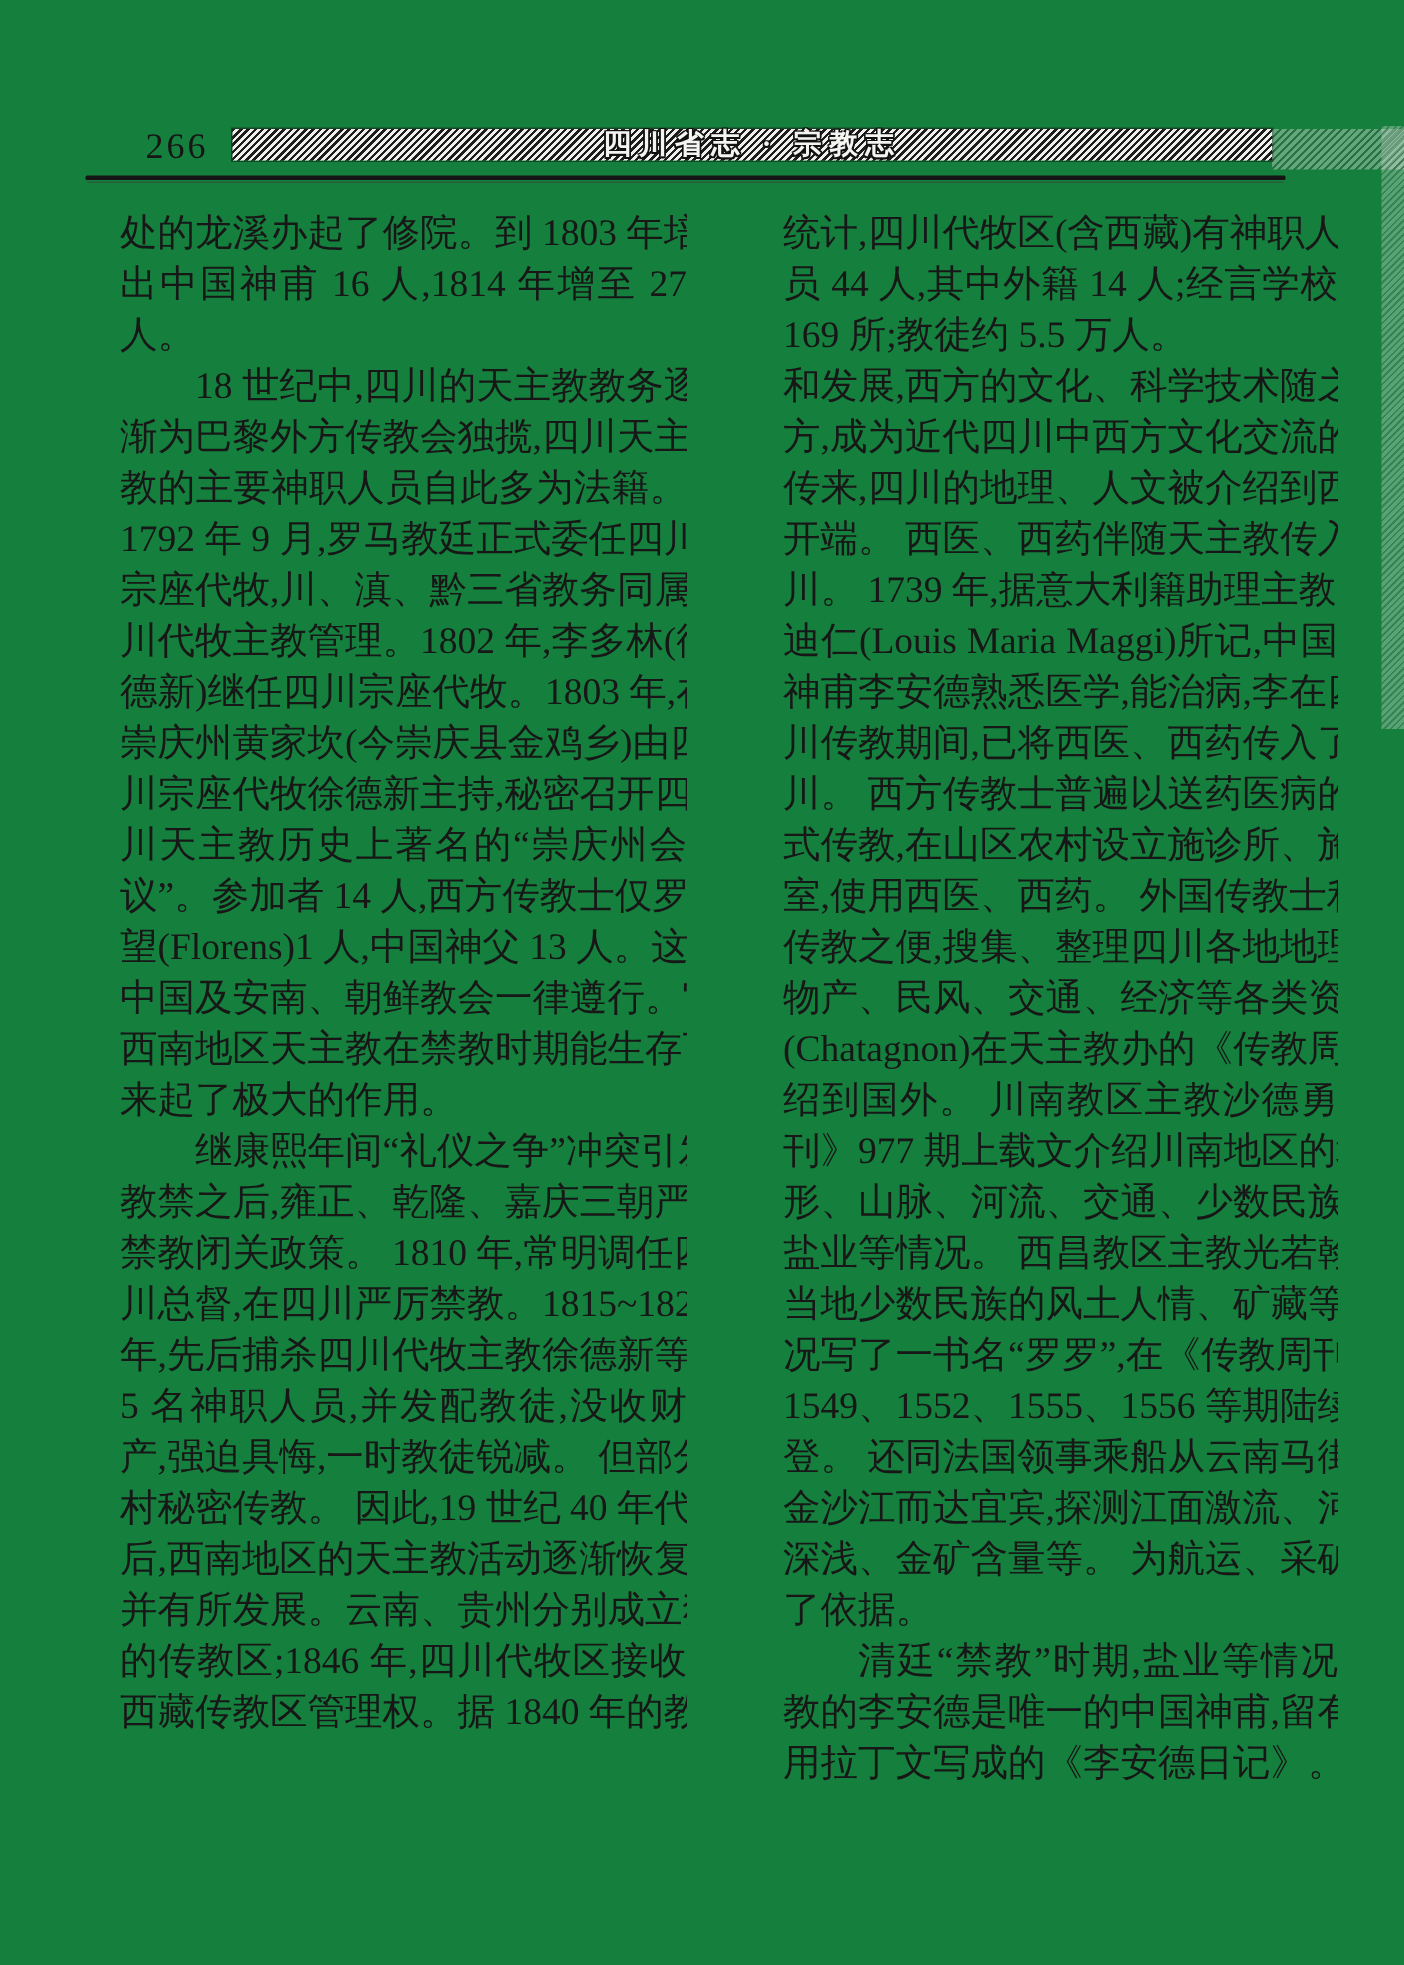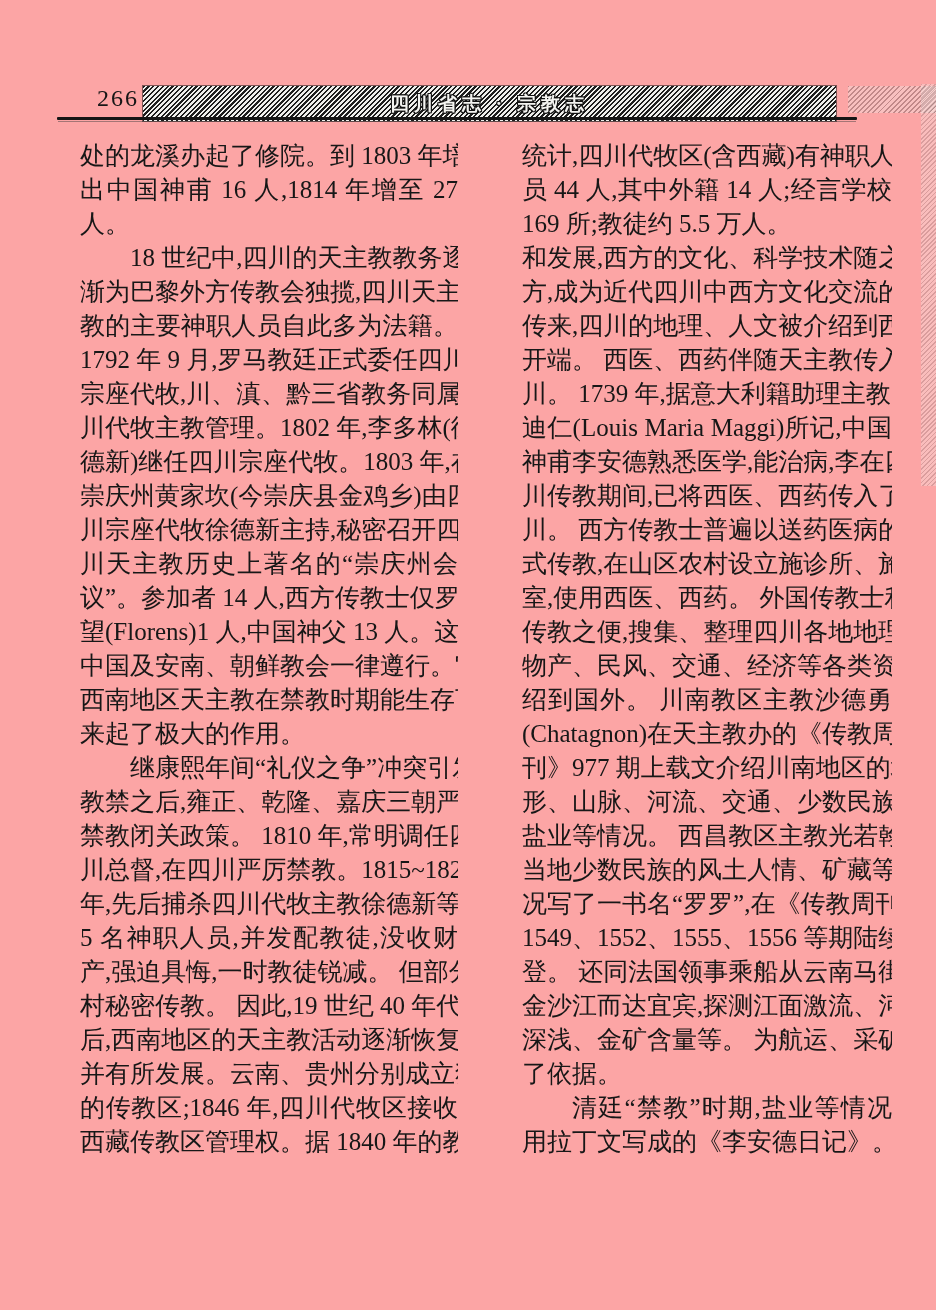--- a/index.html
+++ b/index.html
@@ -4,33 +4,33 @@
 <style>
   html,body{margin:0;padding:0;}
   body{
     background:#e9e9e7;
     font-family:"Liberation Serif","DejaVu Serif",serif;
   }
   .page{
     position:relative;
     width:936px;height:1310px;
     margin:0 auto;
-    background:#fca5a5;
+    background:#15803d;
     overflow:hidden;
     color:#161616;
   }
   
   .pagenum{
     position:absolute;left:97px;top:84px;
     font-size:24px;line-height:28px;
     font-weight:500;letter-spacing:2px;
   }
   .band{
-    position:absolute;left:143px;top:86px;
-    width:693px;height:35px;
+    position:absolute;left:155px;top:86px;
+    width:693px;height:21px;
     background:repeating-linear-gradient(135deg,#1d1d1d 0px,#1d1d1d 1.6px,#efefec 1.6px,#efefec 3.4px);
     display:flex;align-items:center;justify-content:center;
     box-shadow:0 0 0 1px rgba(20,20,20,.55);
   }
   .band-title{
     font-size:19px;line-height:19px;
     letter-spacing:5px;
     font-weight:700;
     color:#f4f4f1;
     text-shadow:
@@ -146,32 +146,33 @@
         <div class="line">开端。 西医、西药伴随天主教传入四</div>
         <div class="line">川。 1739 年,据意大利籍助理主教陆</div>
         <div class="line">迪仁(Louis Maria Maggi)所记,中国</div>
         <div class="line">神甫李安德熟悉医学,能治病,李在四</div>
         <div class="line">川传教期间,已将西医、西药传入了四</div>
         <div class="line">川。 西方传教士普遍以送药医病的方</div>
         <div class="line">式传教,在山区农村设立施诊所、施药</div>
         <div class="line">室,使用西医、西药。 外国传教士利用</div>
         <div class="line">传教之便,搜集、整理四川各地地理、</div>
         <div class="line">物产、民风、交通、经济等各类资料,介</div>
+        <div class="line">(Chatagnon)在天主教办的《传教周</div>
         <div class="line">绍到国外。 川南教区主教沙德勇</div>
-        <div class="line">(Chatagnon)在天主教办的《传教周</div>
         <div class="line">刊》977 期上载文介绍川南地区的地</div>
         <div class="line">形、山脉、河流、交通、少数民族、农业、</div>
         <div class="line">盐业等情况。 西昌教区主教光若翰将</div>
         <div class="line">当地少数民族的风土人情、矿藏等情</div>
         <div class="line">况写了一书名“罗罗”,在《传教周刊》</div>
         <div class="line">1549、1552、1555、1556 等期陆续刊</div>
         <div class="line">登。 还同法国领事乘船从云南马街沿</div>
         <div class="line">金沙江而达宜宾,探测江面激流、河床</div>
         <div class="line">深浅、金矿含量等。 为航运、采矿提供</div>
         <div class="line para-end">了依据。</div>
       </div>
       <div class="para">
         <div class="line indent">清廷“禁教”时期,盐业等情况</div>
+        <div class="line">教的李安德是唯一的中国神甫,留有</div>
         <div class="line">用拉丁文写成的《李安德日记》。 巴黎</div>
       </div>
     </div>
 
 </div>
 
 </body></html>

